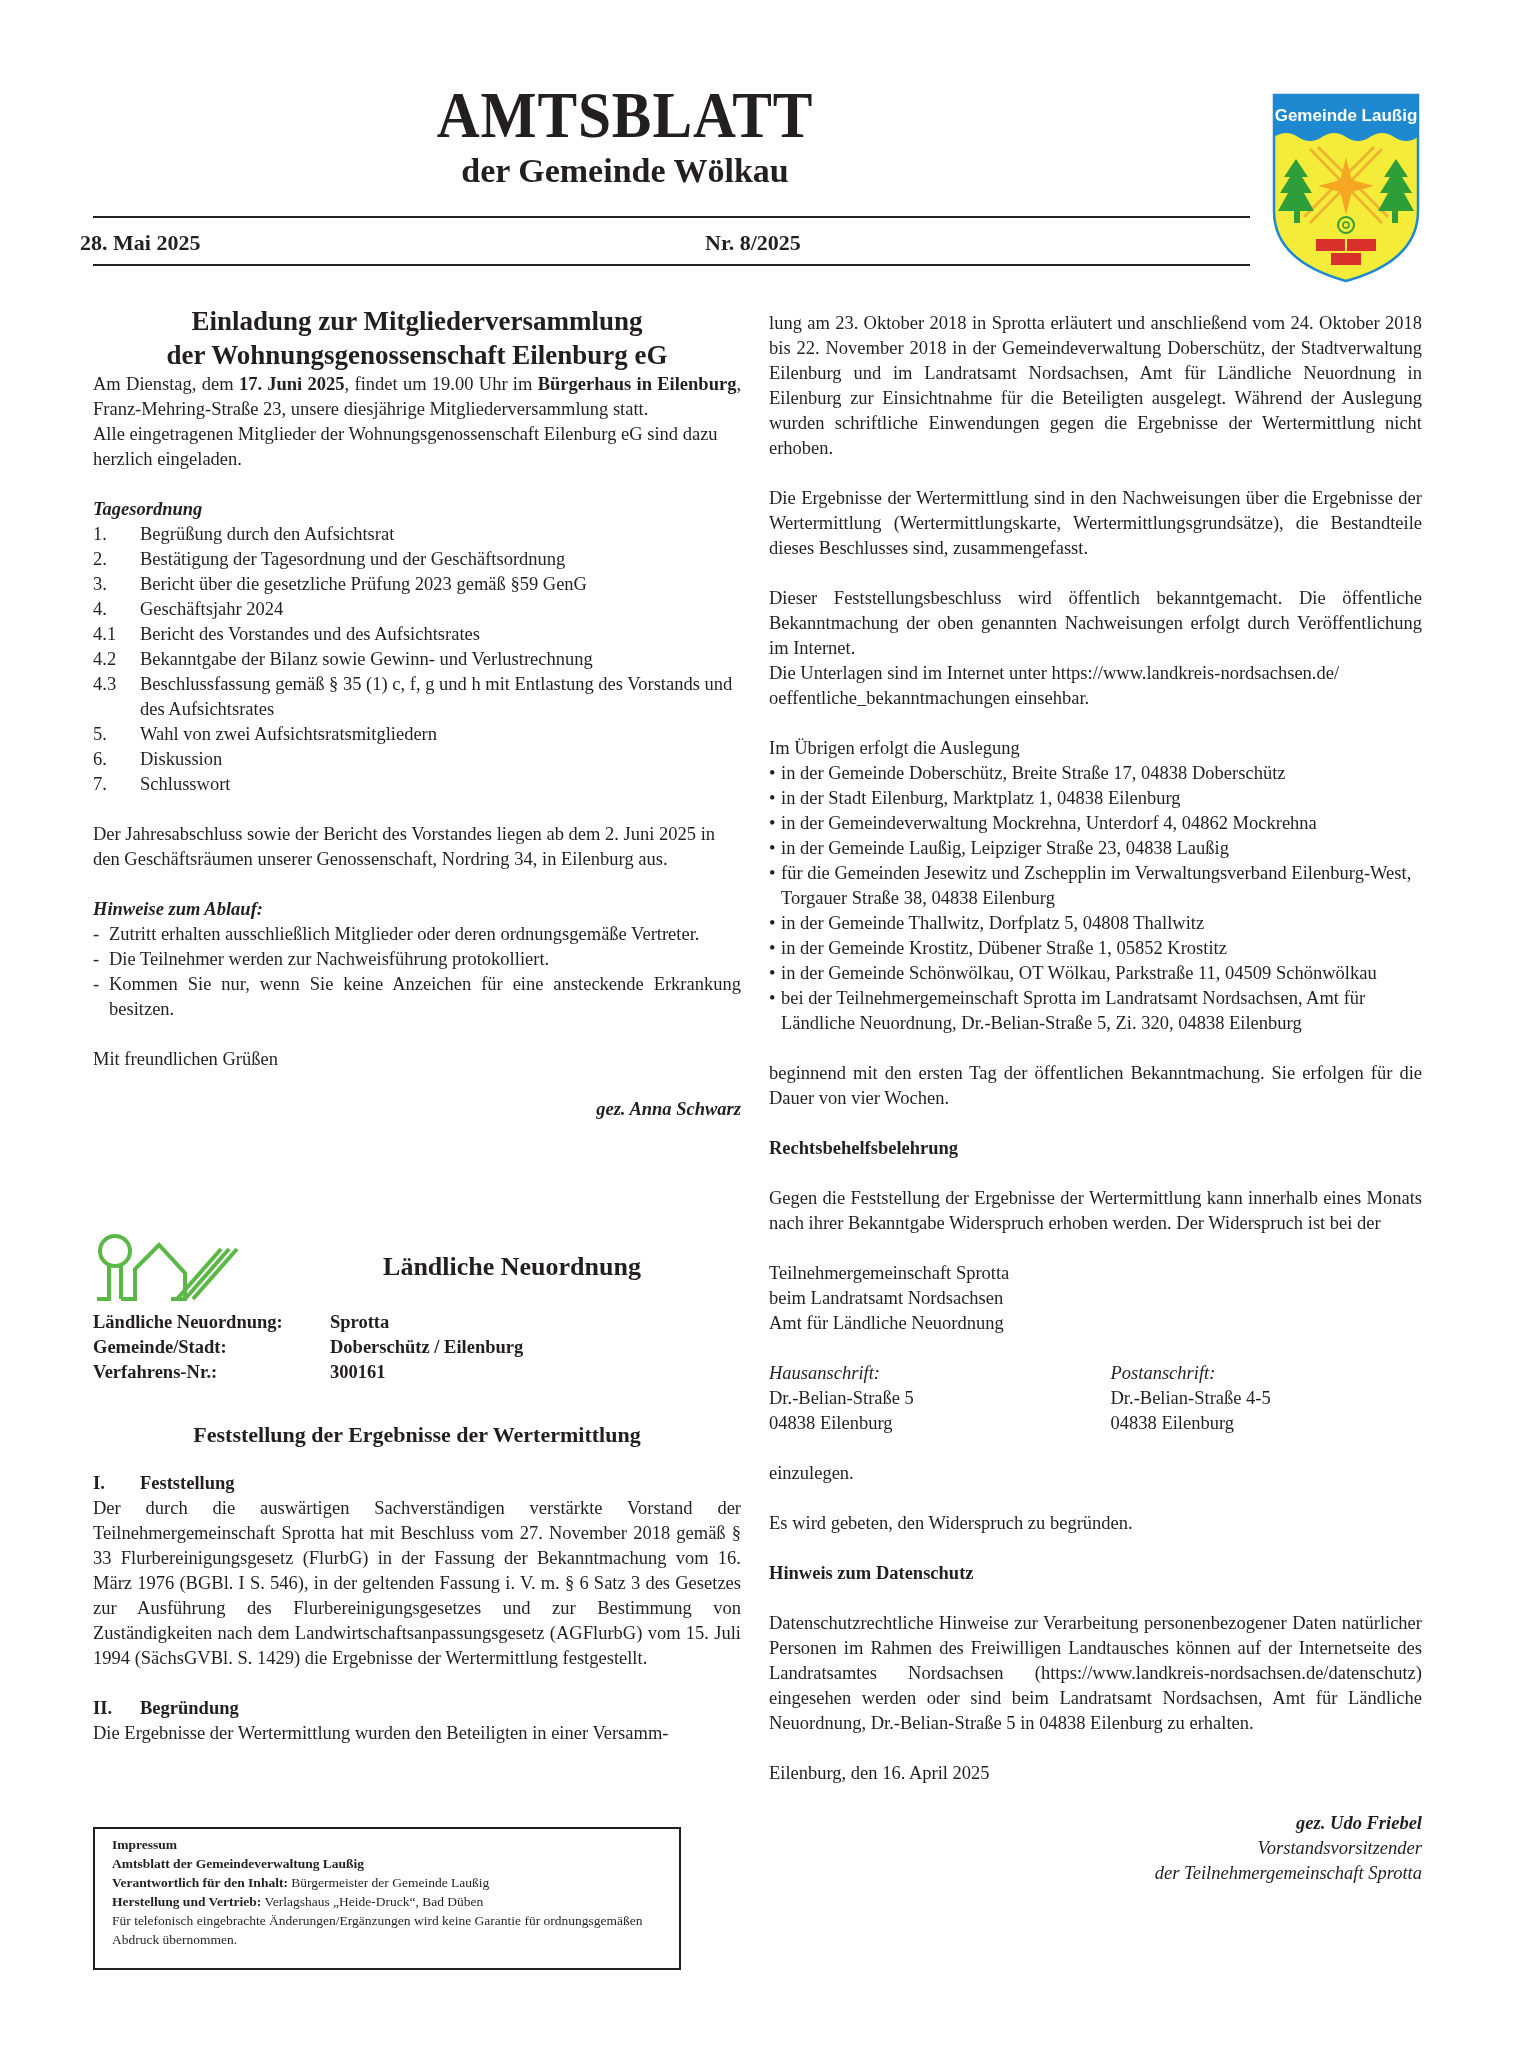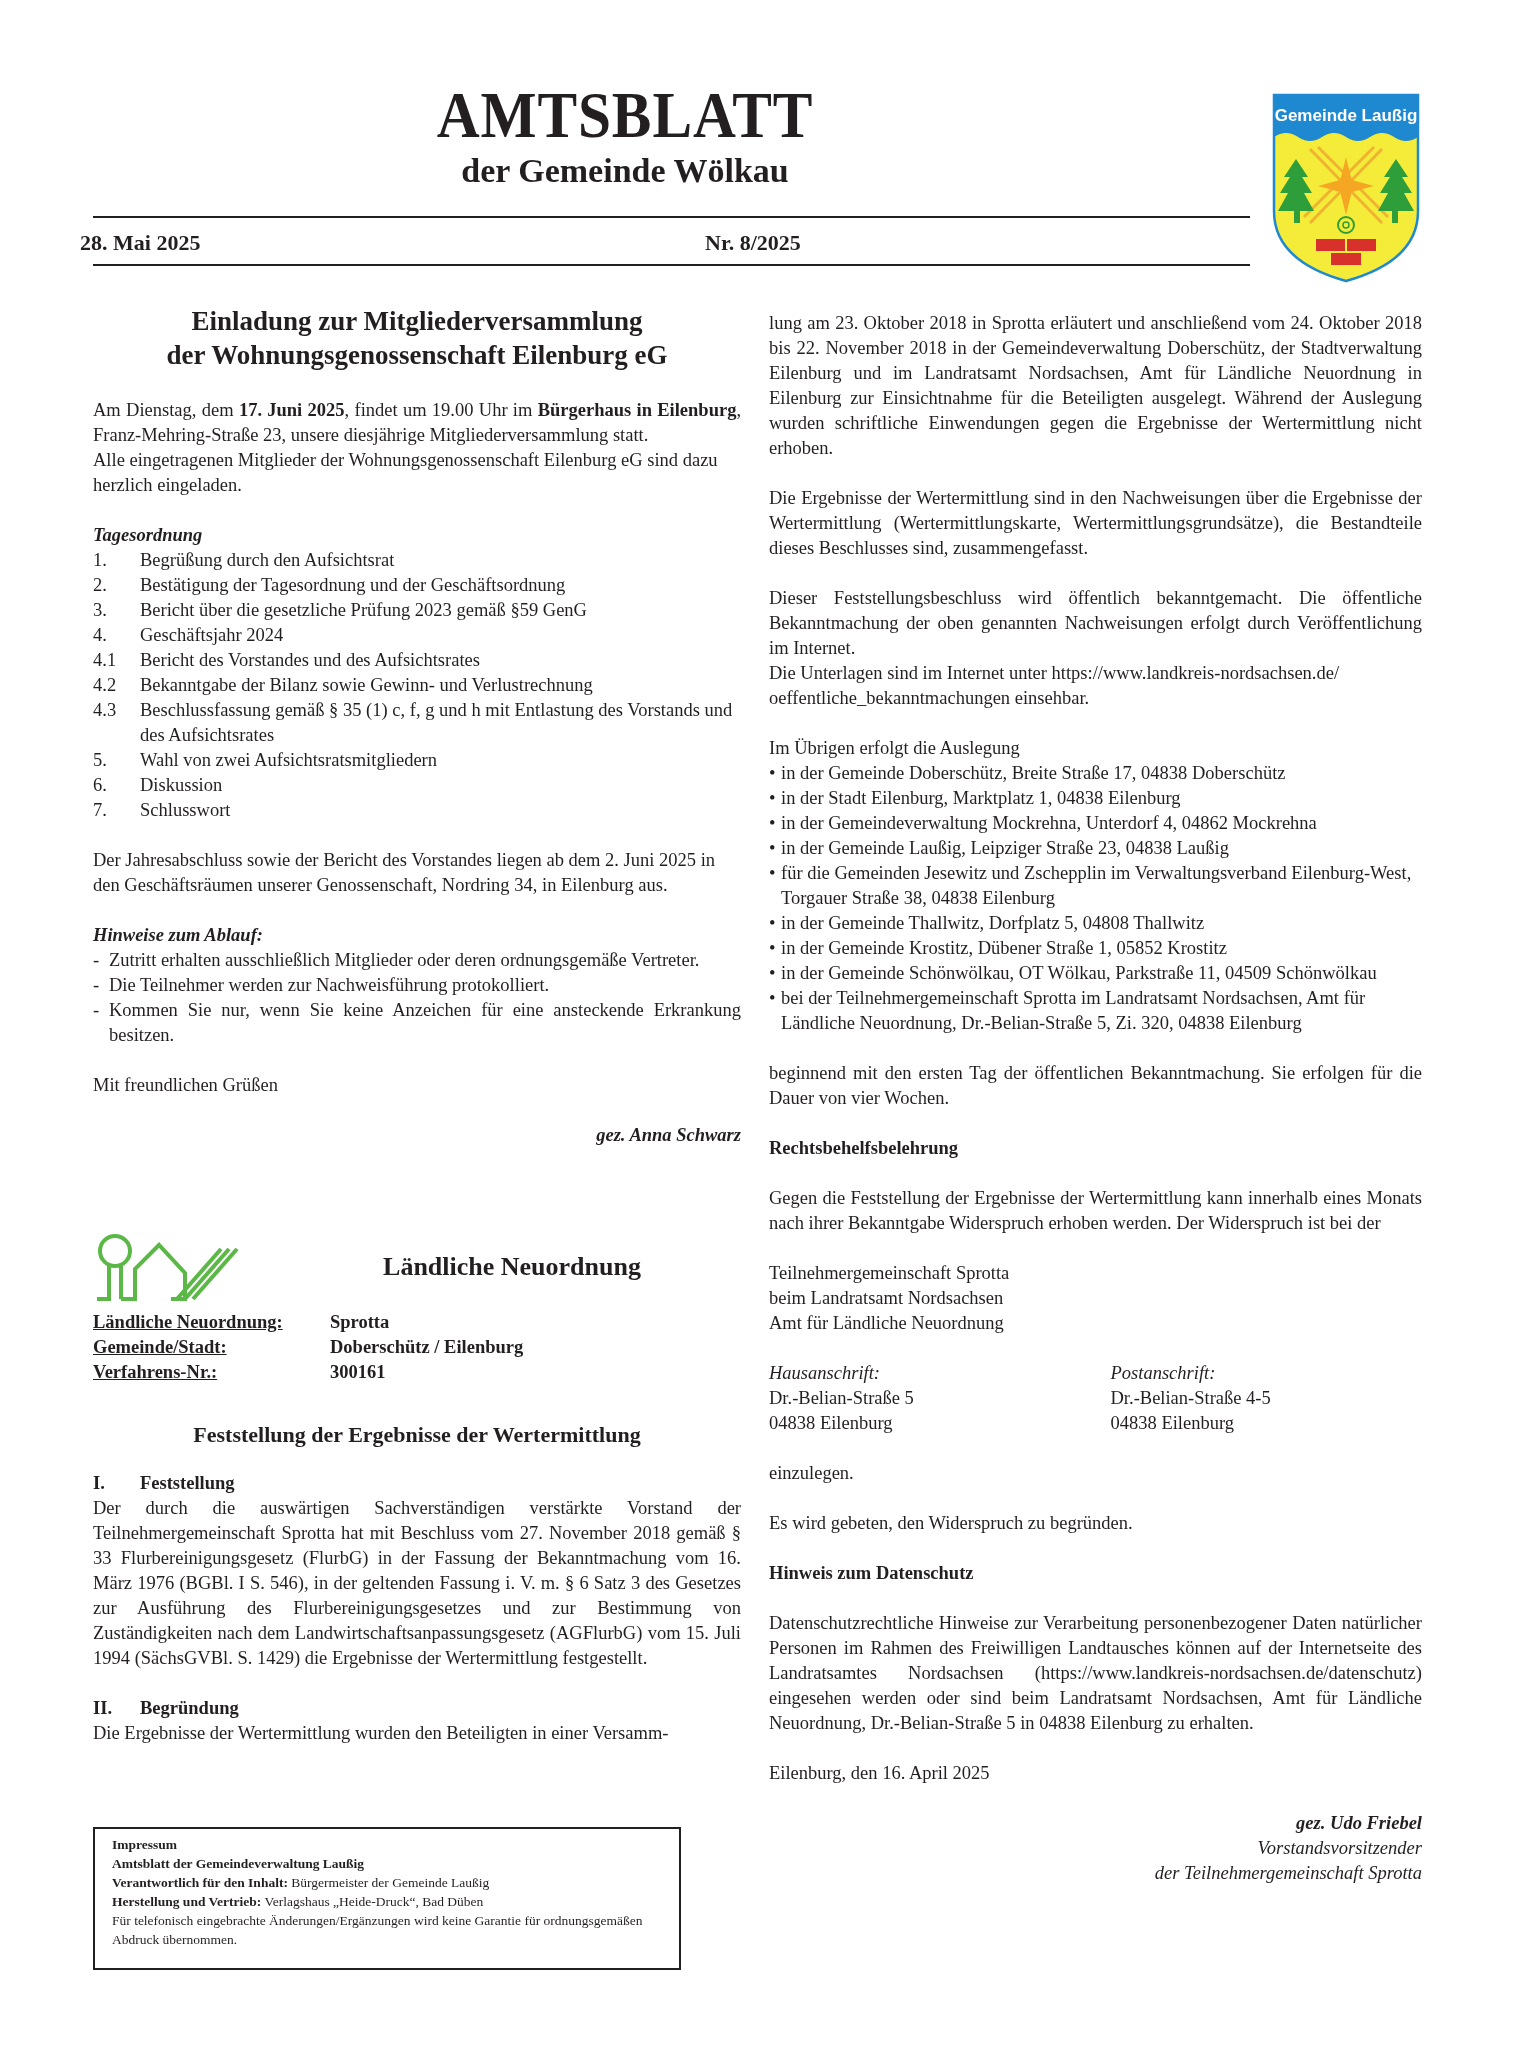--- a/index.html
+++ b/index.html
@@ -22,21 +22,21 @@
   .it { font-style:italic; }
   .b { font-weight:bold; }
   .agenda-row { display:flex; }
   .agenda-num { width:47px; flex:none; }
   .dash-row { display:flex; }
   .dash { width:16px; flex:none; }
   .bullet-row { display:flex; }
   .bullet { width:12px; flex:none; }
   .right { text-align:right; }
   .kv-row { display:flex; font-weight:bold; }
-  .kv-key { width:237px; flex:none;text-decoration:underline; }
+  .kv-key { width:237px; flex:none; }
   .sec-row { display:flex; font-weight:bold; }
   .sec-num { width:47px; flex:none; }
   .addr-grid { display:flex;gap:30px; }
   .addr-col { width:375px; }
 
   #impressum { left:93px; top:1827px; width:588px; height:143px; border:2px solid #231f20; box-sizing:border-box; padding:6px 17px; font-size:13.5px; line-height:19px; }
 </style>
 </head>
 <body>
 
@@ -70,21 +70,21 @@
   <circle cx="76" cy="132" r="8" fill="none" stroke="#2e9e3a" stroke-width="2"></circle>
   <circle cx="76" cy="132" r="3" fill="none" stroke="#2e9e3a" stroke-width="1.5"></circle>
   <rect x="46" y="146" width="29" height="12" fill="#d8312b"></rect>
   <rect x="77" y="146" width="29" height="12" fill="#d8312b"></rect>
   <rect x="61" y="160" width="30" height="12" fill="#d8312b"></rect>
 </svg>
 
 <div class="abs col" style="left:93px; top:304px; width:648px;">
   <div class="h2">Einladung zur Mitgliederversammlung</div>
   <div class="h2">der Wohnungsgenossenschaft Eilenburg eG</div>
-  <p class="justify" style="margin-top:26px;"><span>Am Dienstag, dem </span><span class="b">17. Juni 2025</span><span>, findet um 19.00 Uhr im </span><span class="b">Bürgerhaus in Eilenburg</span><span>, Franz-Mehring-Straße 23, unsere diesjährige Mitgliederversammlung statt.</span></p>
+  <p class="justify" style=""><span>Am Dienstag, dem </span><span class="b">17. Juni 2025</span><span>, findet um 19.00 Uhr im </span><span class="b">Bürgerhaus in Eilenburg</span><span>, Franz-Mehring-Straße 23, unsere diesjährige Mitgliederversammlung statt.</span></p>
   <p>Alle eingetragenen Mitglieder der Wohnungsgenossenschaft Eilenburg eG sind dazu herzlich eingeladen.</p>
 
   <p class="bi" style="margin-top:25px;">Tagesordnung</p>
   <div id="agenda-list">
       <div class="agenda-row">
         <span class="agenda-num">1.</span>
         <span>Begrüßung durch den Aufsichtsrat</span>
       </div>
       <div class="agenda-row">
         <span class="agenda-num">2.</span>

